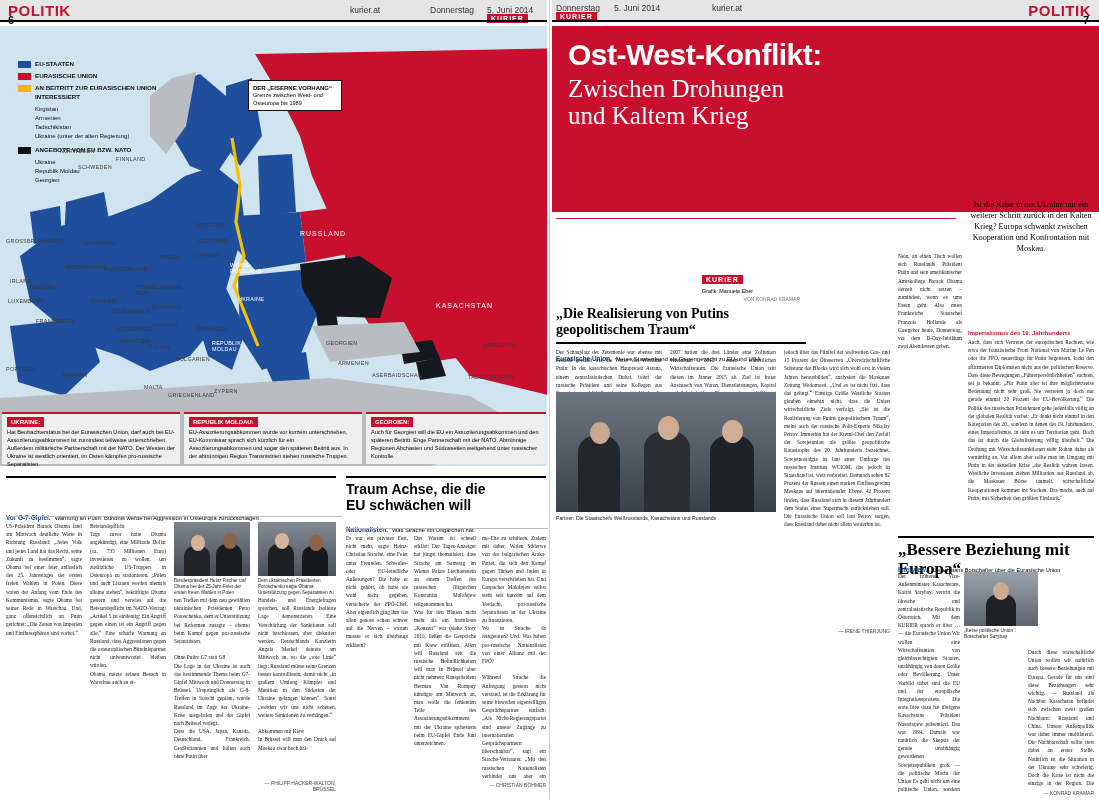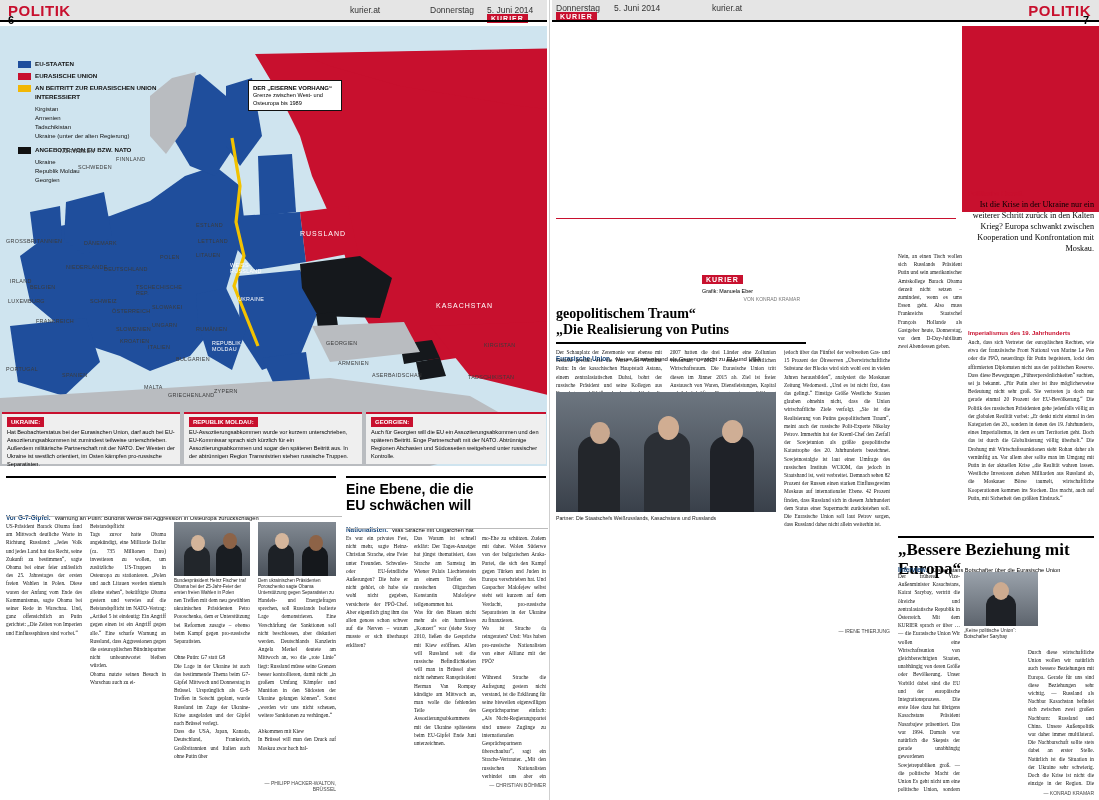--- a/index.html
+++ b/index.html
@@ -227,39 +227,44 @@
   </div>
   <div class="notebar" style="left:184px; top:412px; width:178px; height:52px;">
     <span class="tag">REPUBLIK MOLDAU:</span>
     <div>EU-Assoziierungsabkommen wurde vor kurzem unterschrieben, EU-Kommissar sprach sich kürzlich für ein Assoziierungsabkommen und sogar den späteren Beitritt aus. In der abtrünnigen Region Transnistrien stehen russische Truppen.</div>
   </div>
   <div class="notebar" style="left:366px; top:412px; width:180px; height:52px;">
     <span class="tag">GEORGIEN:</span>
     <div>Auch für Georgien will die EU ein Assoziierungsabkommen und den späteren Beitritt. Enge Partnerschaft mit der NATO. Abtrünnige Regionen Abchasien und Südossetien weitgehend unter russischer Kontrolle.</div>
   </div>
 
+  <div class="redpanel" style="left:552px; top:26px; width:410px; height:186px;">
+    <div class="h1">Ost-West-Konflikt:</div>
+    <div class="h2">Zwischen Drohungen</div>
+    <div class="h2" style="padding-top:0;">und Kaltem Krieg</div>
+  </div>
 
   <div style="position:absolute; left:962px; top:26px; width:137px; height:186px; background:#c8102e;"></div>
 
   <div style="position:absolute; left:968px; top:190px; width:126px;">
     <div class="redhead">Politische Eiszeit.</div>
-    <div style="font-family:'Liberation Serif',serif; font-size:8.2px; line-height:1.35; text-align:right; margin-top:2px;">Ist die Krise in der Ukraine nur ein weiterer Schritt zurück in den Kalten Krieg? Europa schwankt zwischen Kooperation und Konfrontation mit Moskau.</div>
+    <div style="font-family:'Liberation Serif',serif; font-size:8.2px; line-height:1.35; text-align:center; margin-top:2px;">Ist die Krise in der Ukraine nur ein weiterer Schritt zurück in den Kalten Krieg? Europa schwankt zwischen Kooperation und Konfrontation mit Moskau.</div>
   </div>
 
   <div style="position:absolute; left:556px; top:218px; width:400px; height:6px;">
     <div style="position:absolute; left:0; top:0; width:400px; height:1px; background:#c8102e;"></div>
   </div>
   <div style="position:absolute; left:702px; top:268px;">
     <span class="kurierbadge">KURIER</span>
     <div style="font-family:'Liberation Sans',sans-serif; font-size:5.4px; margin-top:2px;">Grafik: Manuela Eber</div>
   </div>
 
   <div style="position:absolute; left:556px; top:306px; width:250px;">
+    <div class="quotehead">„Die Realisierung von Putins</div>
     <div class="quotehead">geopolitischem Traum“</div>
-    <div class="quotehead">„Die Realisierung von Putins</div>
     <div style="height:2px;background:#000;margin:5px 0 3px 0;"></div>
     <div><span class="bluehead">Eurasische Union.</span>
       <span style="font-family:'Liberation Sans',sans-serif;font-size:6px;">Neuer Staatenbund als Gegengewicht zu EU und USA</span></div>
   </div>
   <div class="byline" style="position:absolute; left:700px; top:296px; width:100px;">VON KONRAD KRAMAR</div>
 
   <div style="position:absolute; left:556px; top:348px; width:106px; height:184px; overflow:hidden;" class="col">
     <p>Der Schauplatz der Zeremonie war ebenso mit bedacht gewählt wie die Worte von Wladimir Putin: In der kasachischen Hauptstadt Astana, einem zentralasiatischen Dubai, bohrt der russische Präsident und seine Kollegen aus Kasachstan und Weißrussland vorige Woche die Eurasische Wirtschaftsunion aus der Taufe. Die Unterzeichnung des 700-seitigen Vertragswerks, erklärte Putin in der Seite von Nursultan Nasarbajew und Alexander Lukaschenko, habe eine „epochale, historische Bedeutung“.</p>
   </div>
   <div style="position:absolute; left:670px; top:348px; width:106px; height:184px; overflow:hidden;" class="col">
@@ -353,21 +358,21 @@
   <div class="photo" style="position:absolute; left:258px; top:522px; width:78px; height:54px; background:linear-gradient(#828a93,#4a515a);">
     <div style="position:absolute;left:10px;top:22px;width:26px;height:32px;background:#1d2126;border-radius:10px 10px 0 0;"></div>
     <div style="position:absolute;left:17px;top:11px;width:14px;height:16px;background:#d5b69c;border-radius:50%;"></div>
     <div style="position:absolute;left:44px;top:24px;width:26px;height:30px;background:#15181c;border-radius:10px 10px 0 0;"></div>
     <div style="position:absolute;left:51px;top:13px;width:14px;height:16px;background:#8d6347;border-radius:50%;"></div>
   </div>
   <div class="caption" style="position:absolute; left:258px; top:578px; width:78px; font-size:4.6px;">Dem ukrainischen Präsidenten Poroschenko sagte Obama Unterstützung gegen Separatisten zu</div>
   <div class="sig" style="position:absolute; left:258px; top:780px; width:78px;">— PHILIPP HACKER-WALTON, BRÜSSEL</div>
 
   <div style="position:absolute; left:346px; top:476px; width:200px; height:2px; background:#000;"></div>
-  <div class="sechead" style="position:absolute; left:346px; top:482px; width:202px; font-size:14px;">Eine Ebene, die die</div>
+  <div class="sechead" style="position:absolute; left:346px; top:482px; width:202px; font-size:14px;">Traum Achse, die die</div>
   <div class="sechead" style="position:absolute; left:346px; top:498px; width:202px; font-size:14px;">EU schwächen will</div>
   <div style="position:absolute; left:346px; top:518px; width:202px;">
     <span class="bluehead">Nationalisten.</span>
     <span style="font-family:'Liberation Sans',sans-serif;font-size:5.8px;">Was Strache mit Oligarchen hat</span>
   </div>
   <div style="position:absolute; left:346px; top:528px; width:202px; height:1px; background:#bbb;"></div>
   <div class="col" style="position:absolute; left:346px; top:534px; width:62px; height:256px; overflow:hidden; white-space:pre-line;">Es war ein privates Fest, nicht mehr, sagte Heinz-Christian Strache, eine Feier unter Freunden. Schwules- oder EU-feindliche Außerungen? Die habe er nicht gehört, ob habe sie wohl nicht gegeben, versicherte der FPÖ-Chef. Aber eigentlich ging ihm das allen genoss schon schwer auf die Nerven – warum musste er sich überhaupt erklären?</div>
   <div class="col" style="position:absolute; left:414px; top:534px; width:62px; height:256px; overflow:hidden; white-space:pre-line;">Das Warum ist schnell erklärt: Der Tages-Anzeiger hat jüngst thematisiert, dass Strache am Samstag im Wiener Palais Liechtenstein an einem Treffen des russischen Oligarchen Konstantin Malofejew teilgenommen hat.
 Was für den Blauen nicht mehr als ein harmloses „Konzert“ war (siehe Story 2010, ließen die Gespräche mit Kiew eröffnen. Allen will Russland seit die russische Befindlichkeiten will man in Brüssel aber nicht nehmen: Ranspräsident Herman Van Rompuy kündigte am Mittwoch an, man wolle die fehlenden Teile des Assoziierungsabkommens mit der Ukraine spätestens beim EU-Gipfel Ende Juni unterzeichnen.</div>
   <div class="col" style="position:absolute; left:482px; top:534px; width:64px; height:246px; overflow:hidden; white-space:pre-line;">mo-Ehe zu schützen. Zudem mit daher. Wolen Süderwe von der bulgarischen Araka-Partei, die sich den Kampf gegen Türken und Juden in Europa verschrieben hat. Und Gaspacher Malofejew selbst steht seit kurzem auf dem Verdacht, pro-russische Separatisten in der Ukraine zu finanzieren.

